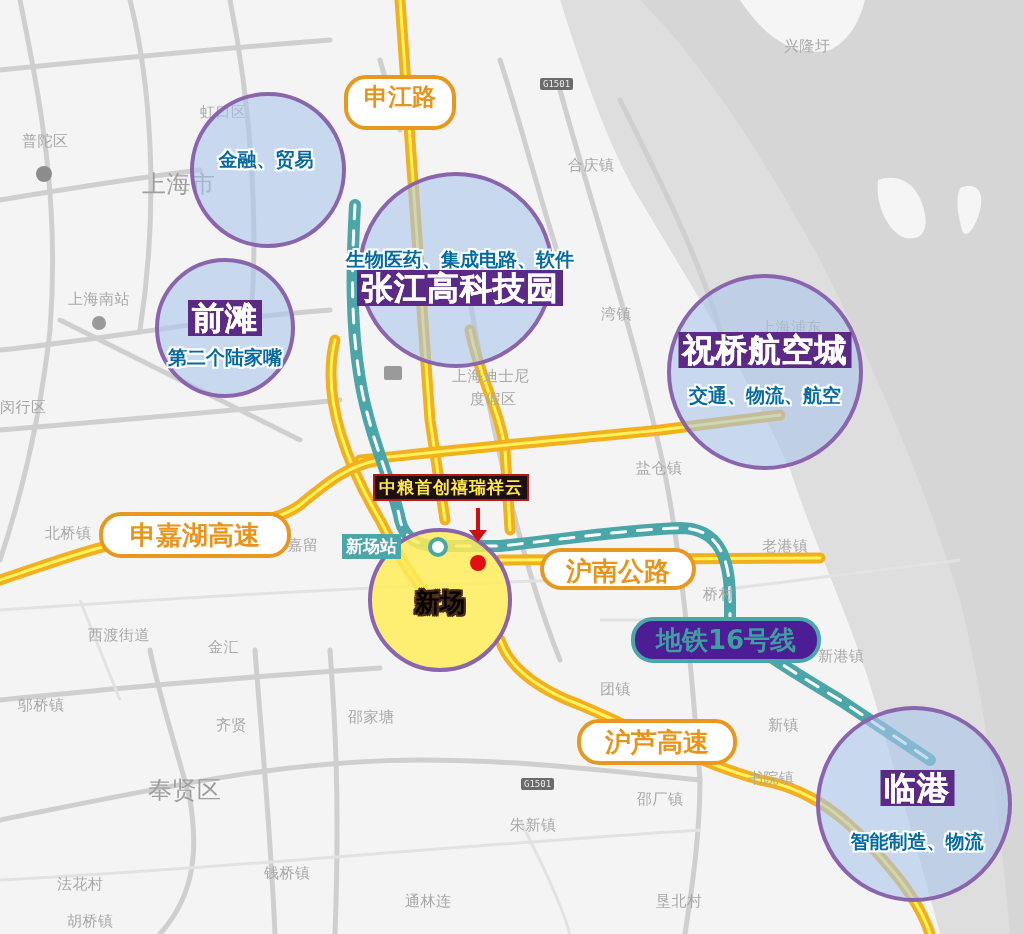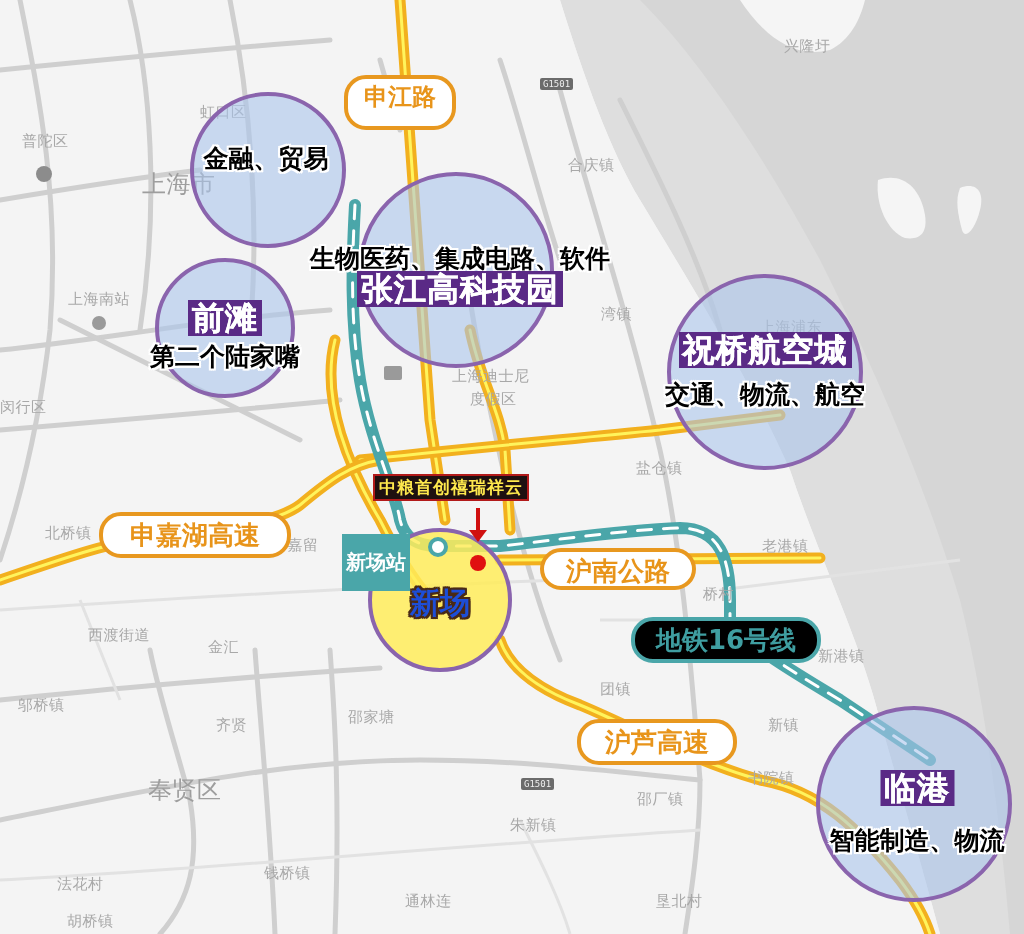--- a/index.html
+++ b/index.html
@@ -6,25 +6,25 @@
   body{width:1024px;height:934px;overflow:hidden;background:#ececec;font-family:"DejaVu Sans","Liberation Sans",sans-serif;}
   #map{position:relative;width:1024px;height:934px;overflow:hidden;background:#f3f3f3;}
   svg.base{position:absolute;left:0;top:0;}
   .place{position:absolute;font-size:15px;color:#a8a8a8;white-space:nowrap;letter-spacing:0.5px;}
   .place.big{font-size:24px;color:#9e9e9e;}
   .shield{position:absolute;background:#6b6b6b;color:#eee;font-size:9px;padding:1px 3px;border-radius:2px;font-family:"DejaVu Sans Mono",monospace;}
   .zone{position:absolute;border-radius:50%;border:4px solid #8a64ad;background:rgba(170,196,235,0.6);box-sizing:border-box;}
   .zone.yellow{background:rgba(255,236,90,0.85);border-color:#8a64ad;}
   .zlabel{position:absolute;transform:translateX(-50%);white-space:nowrap;text-align:center;}
   .ztitle{display:inline-block;background:#5a2a86;color:#fff;font-weight:bold;font-size:32px;padding:0 4px;line-height:36px;letter-spacing:1px;-webkit-text-stroke:0.5px #fff;}
-  .zsub{display:inline-block;color:#000000;font-weight:bold;font-size:25px;line-height:22px;text-shadow:-2px 0 #fff,2px 0 #fff,0 -2px #fff,0 2px #fff,-2px -2px #fff,2px 2px #fff,-2px 2px #fff,2px -2px #fff;}
-  .xcTitle{display:inline-block;color:#1d4ed8;font-weight:bold;font-size:30px;line-height:38px;text-shadow:-2px 0 #4a2a16,2px 0 #4a2a16,0 -2px #4a2a16,0 2px #4a2a16,-2px -2px #4a2a16,2px 2px #4a2a16,-2px 2px #4a2a16,2px -2px #4a2a16;}
+  .zsub{display:inline-block;color:#0369a1;font-weight:bold;font-size:19px;line-height:22px;text-shadow:-2px 0 #fff,2px 0 #fff,0 -2px #fff,0 2px #fff,-2px -2px #fff,2px 2px #fff,-2px 2px #fff,2px -2px #fff;}
+  .xcTitle{display:inline-block;color:#000000;font-weight:bold;font-size:25px;line-height:38px;text-shadow:-2px 0 #4a2a16,2px 0 #4a2a16,0 -2px #4a2a16,0 2px #4a2a16,-2px -2px #4a2a16,2px 2px #4a2a16,-2px 2px #4a2a16,2px -2px #4a2a16;}
   .roadlabel{position:absolute;background:#fff;border:4px solid #e8981f;border-radius:22px;color:#e8941a;font-weight:bold;white-space:nowrap;box-sizing:border-box;text-align:center;}
-  .metrolabel{position:absolute;background:#000000;border:4px solid #4aa6a9;border-radius:22px;color:#3f9ea1;font-weight:bold;white-space:nowrap;box-sizing:border-box;text-align:center;}
-  .station{position:absolute;background:#4aa6a9;color:#fff;font-weight:bold;font-size:20px;padding:15px 4px;white-space:nowrap;}
+  .metrolabel{position:absolute;background:#4c1d95;border:4px solid #4aa6a9;border-radius:22px;color:#3f9ea1;font-weight:bold;white-space:nowrap;box-sizing:border-box;text-align:center;}
+  .station{position:absolute;background:#4aa6a9;color:#fff;font-weight:bold;font-size:17px;padding:1px 4px;white-space:nowrap;}
   .project{position:absolute;background:#1e1010;border:2px solid #b21a1a;color:#ffe94d;font-weight:bold;font-size:17px;padding:0 4px;white-space:nowrap;letter-spacing:1px;}
 </style>
 </head>
 <body>
 
 <div id="map">
 
   <svg class="base" width="1024" height="934" viewBox="0 0 1024 934">
 
     <path d="M560,0 L1024,0 L1024,934 L940,934 C920,860 900,790 880,720 C860,640 820,560 790,470 C750,380 700,300 640,200 C610,150 585,80 560,0 Z" fill="#dedede"></path>

